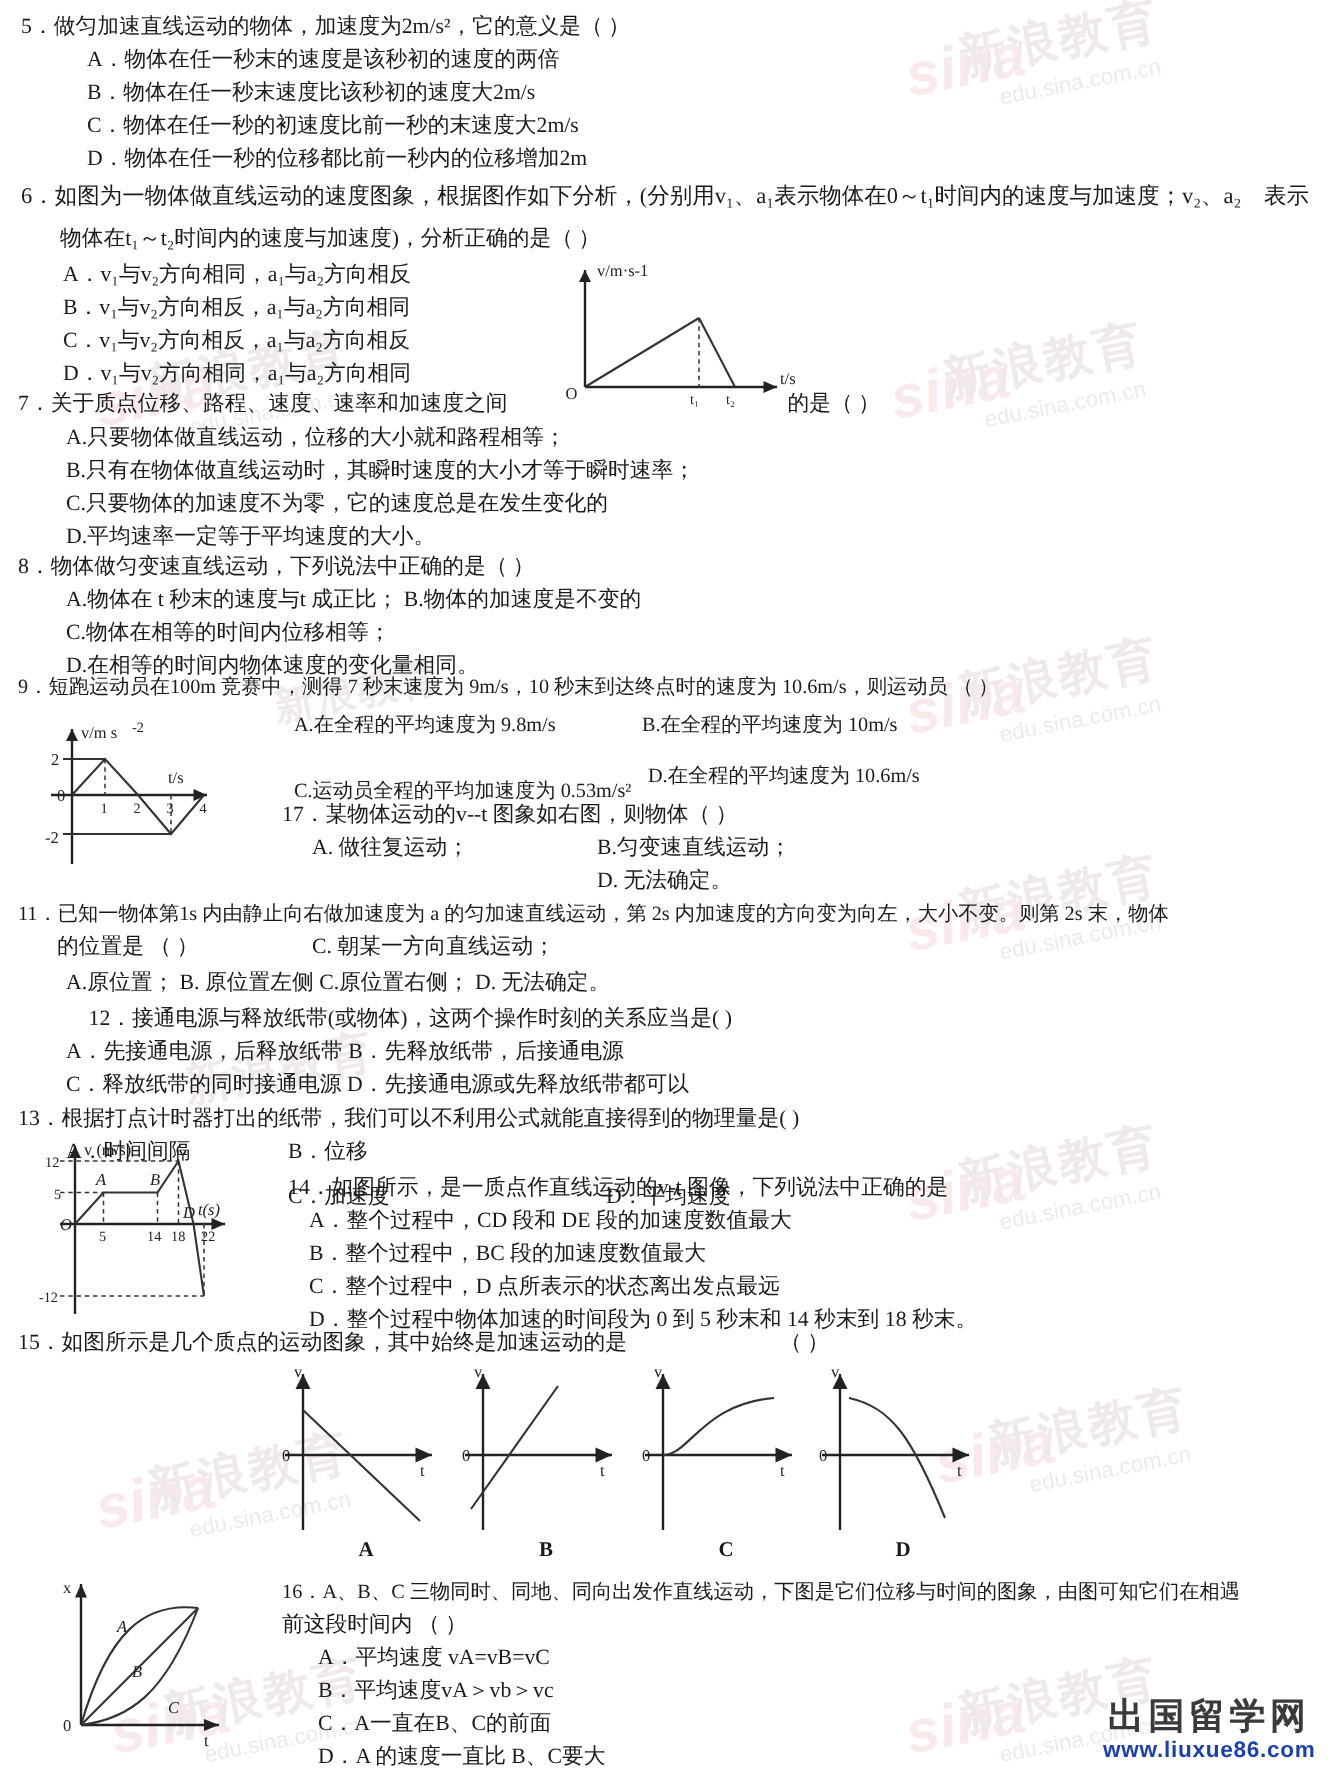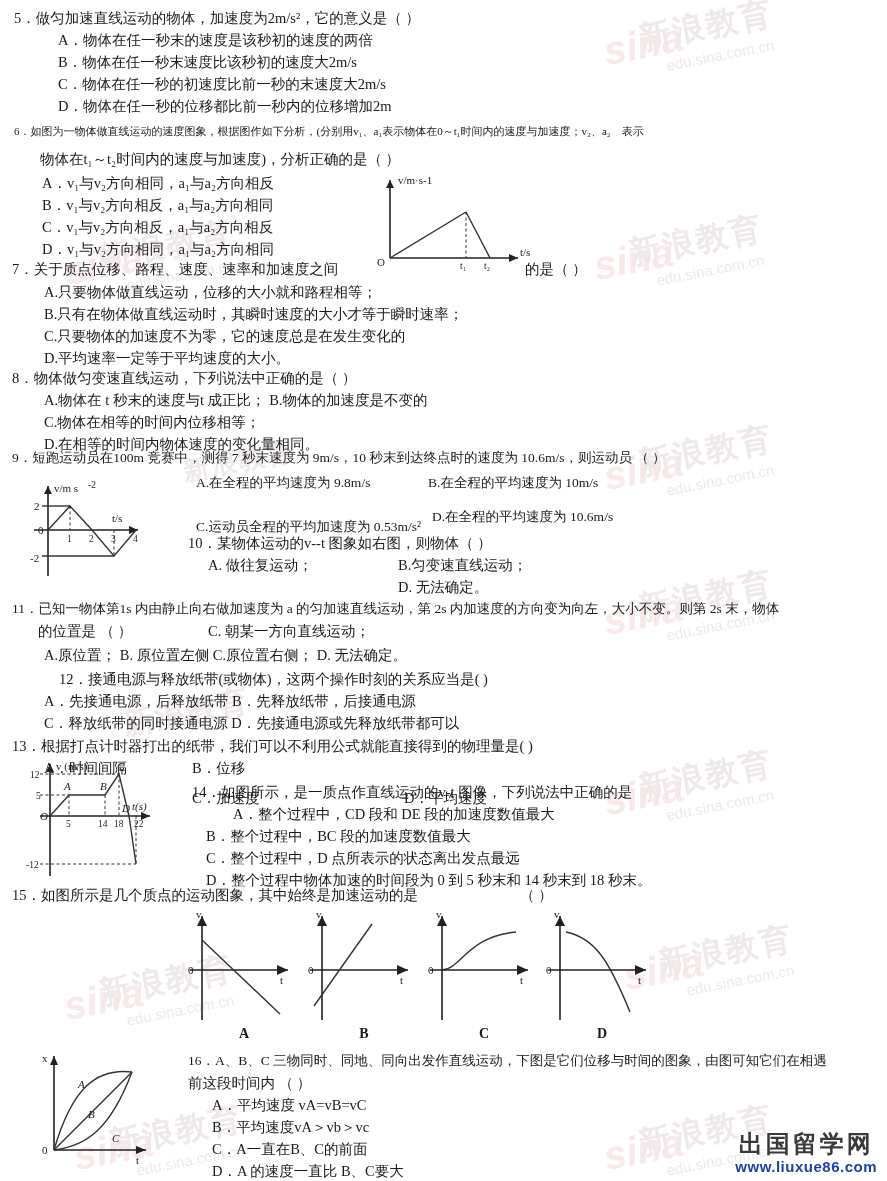--- a/index.html
+++ b/index.html
@@ -133,21 +133,21 @@
   <div class="wm" style="left:180px;top:455px;">
     <div class="cn" style="font-size:26px;">新浪教育</div>
   </div>
 
   <div class="q qn" style="left:14px;top:7px;">5．做匀加速直线运动的物体，加速度为2m/s²，它的意义是（      ）</div>
   <div class="q opt" style="left:58px;top:29px;">A．物体在任一秒末的速度是该秒初的速度的两倍</div>
   <div class="q opt" style="left:58px;top:51px;">B．物体在任一秒末速度比该秒初的速度大2m/s</div>
   <div class="q opt" style="left:58px;top:73px;">C．物体在任一秒的初速度比前一秒的末速度大2m/s</div>
   <div class="q opt" style="left:58px;top:95px;">D．物体在任一秒的位移都比前一秒内的位移增加2m</div>
 
-  <div class="q qn" style="left:14px;top:120px;font-size:11px;">6．如图为一物体做直线运动的速度图象，根据图作如下分析，(分别用v₁、a₁表示物体在0～t₁时间内的速度与加速度；v₂、a₂　表示</div>
+  <div class="q qn" style="left:14px;top:120px;font-size:15px;">6．如图为一物体做直线运动的速度图象，根据图作如下分析，(分别用v₁、a₁表示物体在0～t₁时间内的速度与加速度；v₂、a₂　表示</div>
   <div class="q opt" style="left:42px;top:172px;">A．v₁与v₂方向相同，a₁与a₂方向相反</div>
   <div class="q qn" style="left:40px;top:148px;">物体在t₁～t₂时间内的速度与加速度)，分析正确的是（    ）</div>
   <div class="q opt" style="left:42px;top:194px;">B．v₁与v₂方向相反，a₁与a₂方向相同</div>
   <div class="q opt" style="left:42px;top:216px;">C．v₁与v₂方向相反，a₁与a₂方向相反</div>
   <div class="q opt" style="left:42px;top:238px;">D．v₁与v₂方向相同，a₁与a₂方向相同</div>
 
   <div class="fig" style="left:368px;top:170px;">
     <svg width="180" height="100" viewBox="0 0 180 100">
       <path class="ax" d="M22,88 L22,10"></path>
       <path class="ax" d="M22,88 L150,88"></path>
@@ -199,21 +199,21 @@
       <text class="lbl" x="16" y="38">2</text>
       <text class="lbl" x="12" y="90">-2</text>
       <text class="lbl" x="20" y="62">0</text>
       <text class="lblsm" x="49" y="70">1</text>
       <text class="lblsm" x="71" y="70">2</text>
       <text class="lblsm" x="93" y="70">3</text>
       <text class="lblsm" x="115" y="70">4</text>
     </svg>
   </div>
 
-  <div class="q qn" style="left:188px;top:532px;">10．某物体运动的v--t 图象如右图，则物体（       ）</div>
+  <div class="q qn" style="left:188px;top:532px;">17．某物体运动的v--t 图象如右图，则物体（       ）</div>
   <div class="q opt" style="left:208px;top:554px;">A. 做往复运动；</div>
   <div class="q opt" style="left:398px;top:554px;">B.匀变速直线运动；</div>
   <div class="q opt" style="left:208px;top:576px;margin-top:44px;">C. 朝某一方向直线运动；</div>
   <div class="q opt" style="left:398px;top:576px;">D. 无法确定。</div>
 
   <div class="q qn" style="left:12px;top:598px;font-size:13.5px;">11．已知一物体第1s 内由静止向右做加速度为 a 的匀加速直线运动，第 2s 内加速度的方向变为向左，大小不变。则第 2s 末，物体</div>
   <div class="q qn" style="left:38px;top:620px;">的位置是 （       ）</div>
   <div class="q opt" style="left:44px;top:644px;">A.原位置；      B. 原位置左侧      C.原位置右侧；    D. 无法确定。</div>
 
   <div class="q qn" style="left:12px;top:668px;margin-left:47px;">12．接通电源与释放纸带(或物体)，这两个操作时刻的关系应当是(        )</div>
@@ -251,21 +251,21 @@
       <text class="lblsm" x="92" y="75">18</text>
       <text class="lblsm" x="112" y="75">22</text>
       <text class="lbli" x="42" y="38">A</text>
       <text class="lbli" x="78" y="38">B</text>
       <text class="lbli" x="95" y="18">C</text>
       <text class="lbli" x="100" y="60">D</text>
     </svg>
   </div>
 
   <div class="q qn" style="left:192px;top:781px;">14．如图所示，是一质点作直线运动的v-t 图像，下列说法中正确的是</div>
-  <div class="q opt" style="left:206px;top:803px;margin-left:27px;">A．整个过程中，CD 段和 DE 段的加速度数值最大</div>
+  <div class="q opt" style="left:206px;top:803px;">A．整个过程中，CD 段和 DE 段的加速度数值最大</div>
   <div class="q opt" style="left:206px;top:825px;">B．整个过程中，BC 段的加速度数值最大</div>
   <div class="q opt" style="left:206px;top:847px;">C．整个过程中，D 点所表示的状态离出发点最远</div>
   <div class="q opt" style="left:206px;top:869px;">D．整个过程中物体加速的时间段为 0 到 5 秒末和 14 秒末到 18 秒末。</div>
 
   <div class="q qn" style="left:12px;top:884px;">15．如图所示是几个质点的运动图象，其中始终是加速运动的是</div>
   <div class="q qn" style="left:520px;top:884px;">（       ）</div>
 
   <div class="fig" style="left:180px;top:908px;">
     <svg width="128" height="120" viewBox="0 0 128 120">
       <path class="ax" d="M22,112 L22,8"></path>

